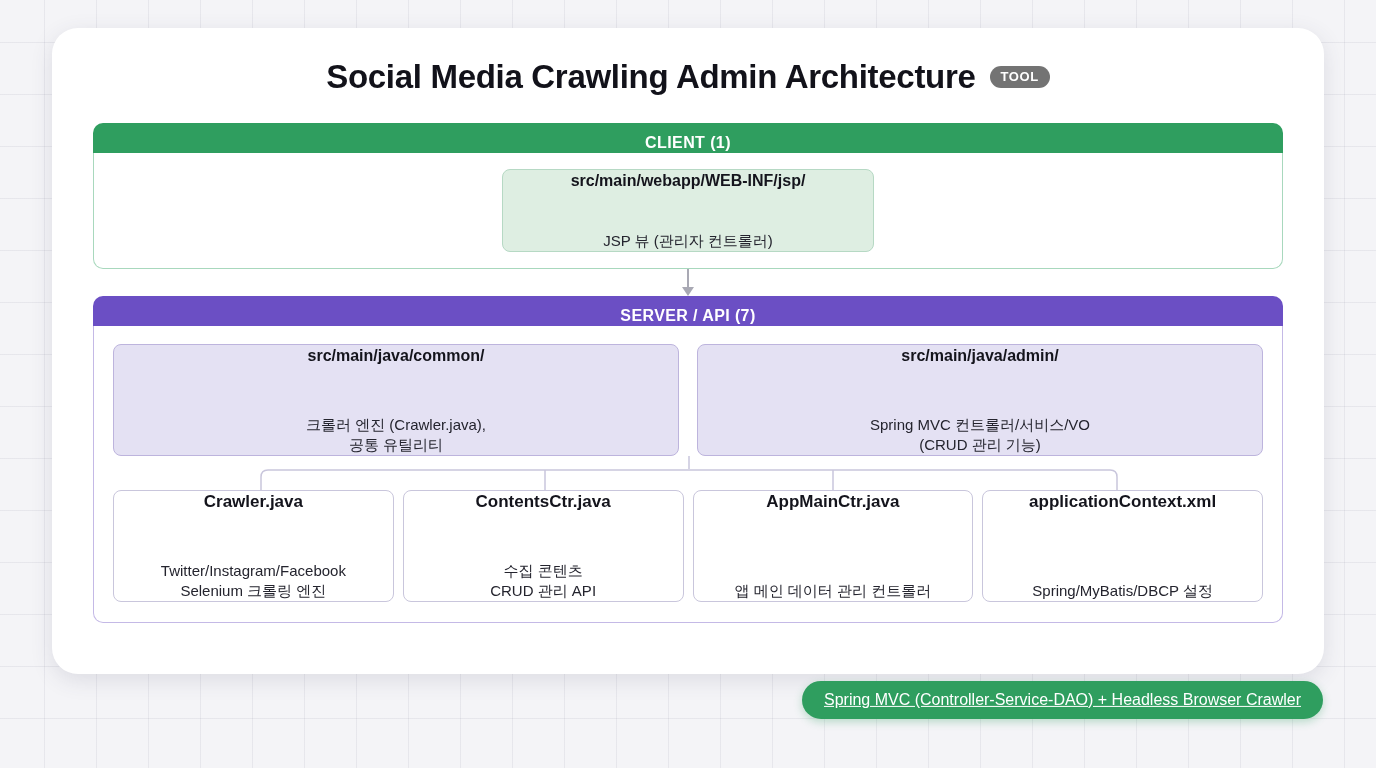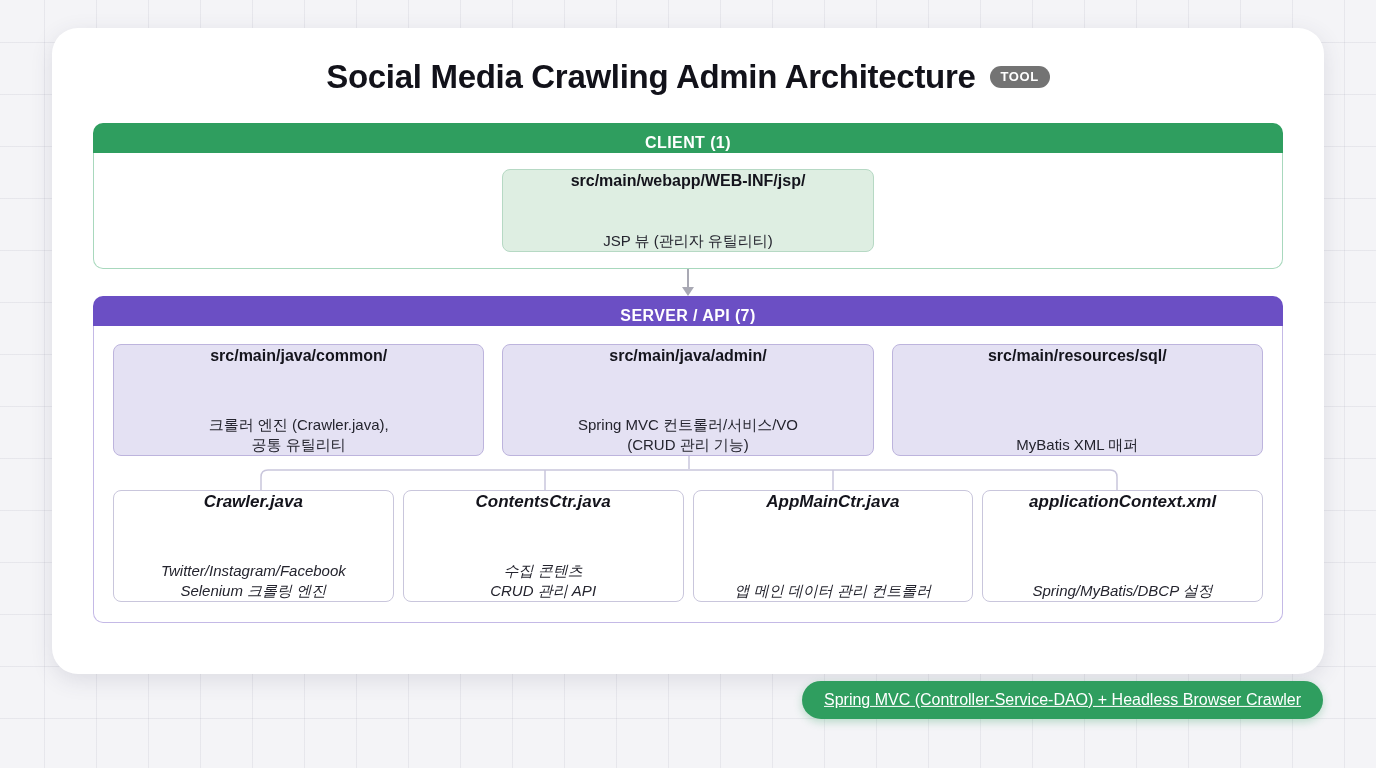--- a/index.html
+++ b/index.html
@@ -179,21 +179,20 @@
   .connectors {
     position: relative;
     height: 34px;
   }
   .connectors svg { display: block; }
 
   .row-bottom {
     display: flex;
     gap: 9px;
     justify-content: space-between;
-    font-style: italic;
   }
   .node-white {
     flex: 1;
     height: 112px;
     background: #ffffff;
     border: 1px solid #c9c6dc;
   }
   .node-white .node-title { font-size: 17px; }
   .node-white .node-desc { font-size: 15px; }
 
@@ -224,21 +223,21 @@
     <div class="tool-badge">TOOL</div>
   </div>
 
   <div class="sections">
 
     <div class="section section-client">
       <div class="section-head">CLIENT (1)</div>
       <div class="section-body">
         <div class="node node-client">
           <div class="node-title">src/main/webapp/WEB-INF/jsp/</div>
-          <div class="node-desc">JSP 뷰 (관리자 유틸리티)</div>
+          <div class="node-desc">JSP 뷰 (관리자 컨트롤러)</div>
         </div>
       </div>
     </div>
 
     <div class="arrow-gap">
       <div class="arrow-line"></div>
       <div class="arrow-head"></div>
     </div>
 
     <div class="section section-server">
@@ -248,24 +247,20 @@
         <div class="row-top">
           <div class="node node-lav">
             <div class="node-title">src/main/java/common/</div>
             <div class="node-desc">크롤러 엔진 (Crawler.java),
 공통 유틸리티</div>
           </div>
           <div class="node node-lav">
             <div class="node-title">src/main/java/admin/</div>
             <div class="node-desc">Spring MVC 컨트롤러/서비스/VO
 (CRUD 관리 기능)</div>
-          </div>
-          <div class="node node-lav">
-            <div class="node-title">src/main/resources/sql/</div>
-            <div class="node-desc">MyBatis XML 매퍼</div>
           </div>
         </div>
 
         <div class="connectors">
           <svg width="1152" height="34" viewBox="0 0 1152 34" fill="none">
             <path d="M576 0 V13" stroke="#c9c6dc" stroke-width="1.5" fill="none"></path>
             <path d="M148 34 V21 Q148 14 155 14 H997 Q1004 14 1004 21 V34" stroke="#c9c6dc" stroke-width="1.5" fill="none"></path>
             <path d="M432 14 V34" stroke="#c9c6dc" stroke-width="1.5" fill="none"></path>
             <path d="M720 14 V34" stroke="#c9c6dc" stroke-width="1.5" fill="none"></path>
           </svg>

